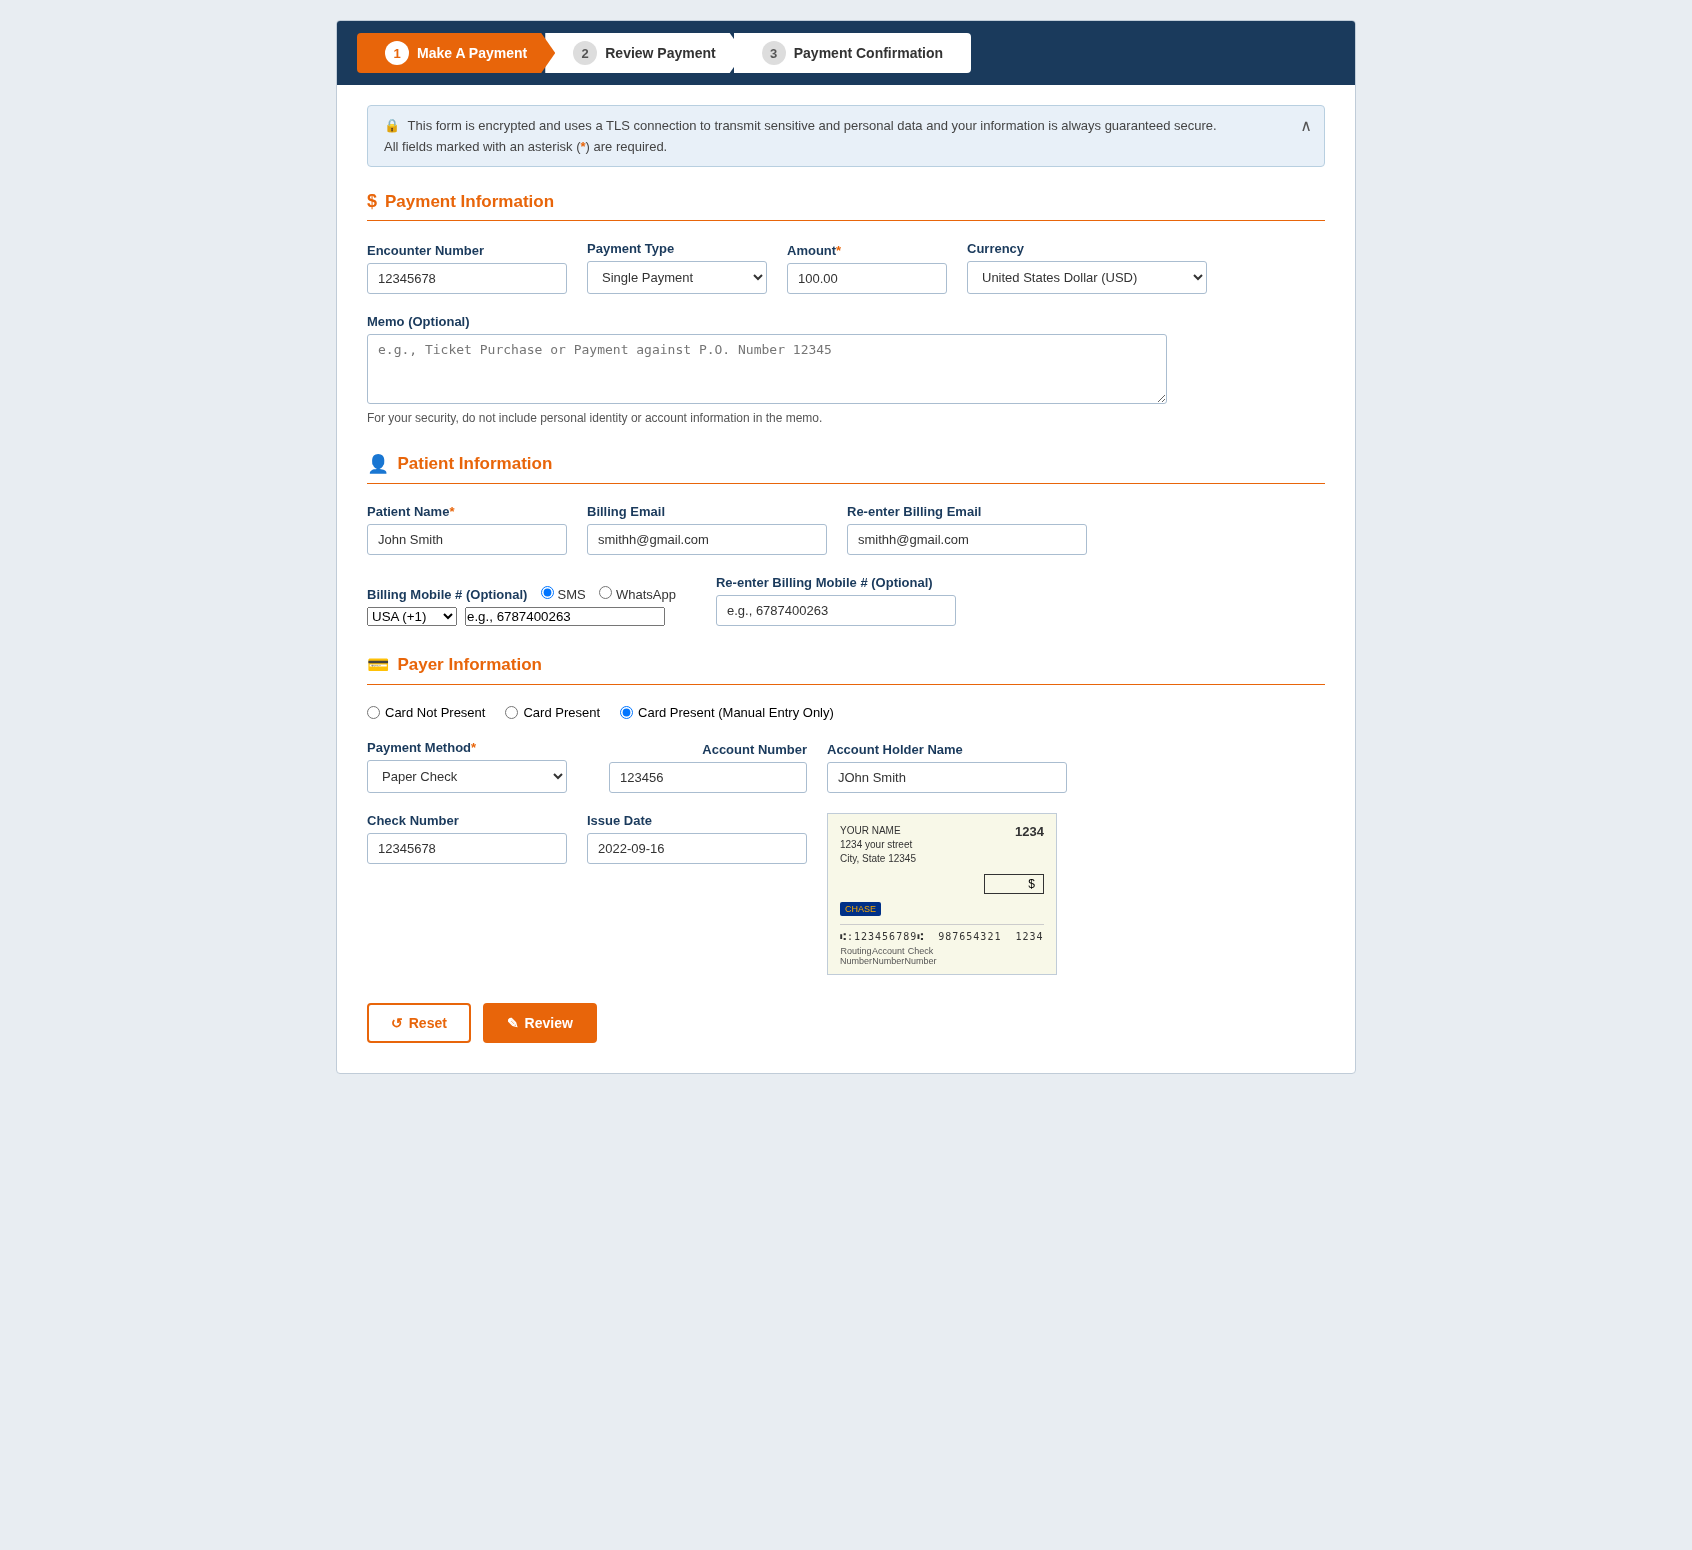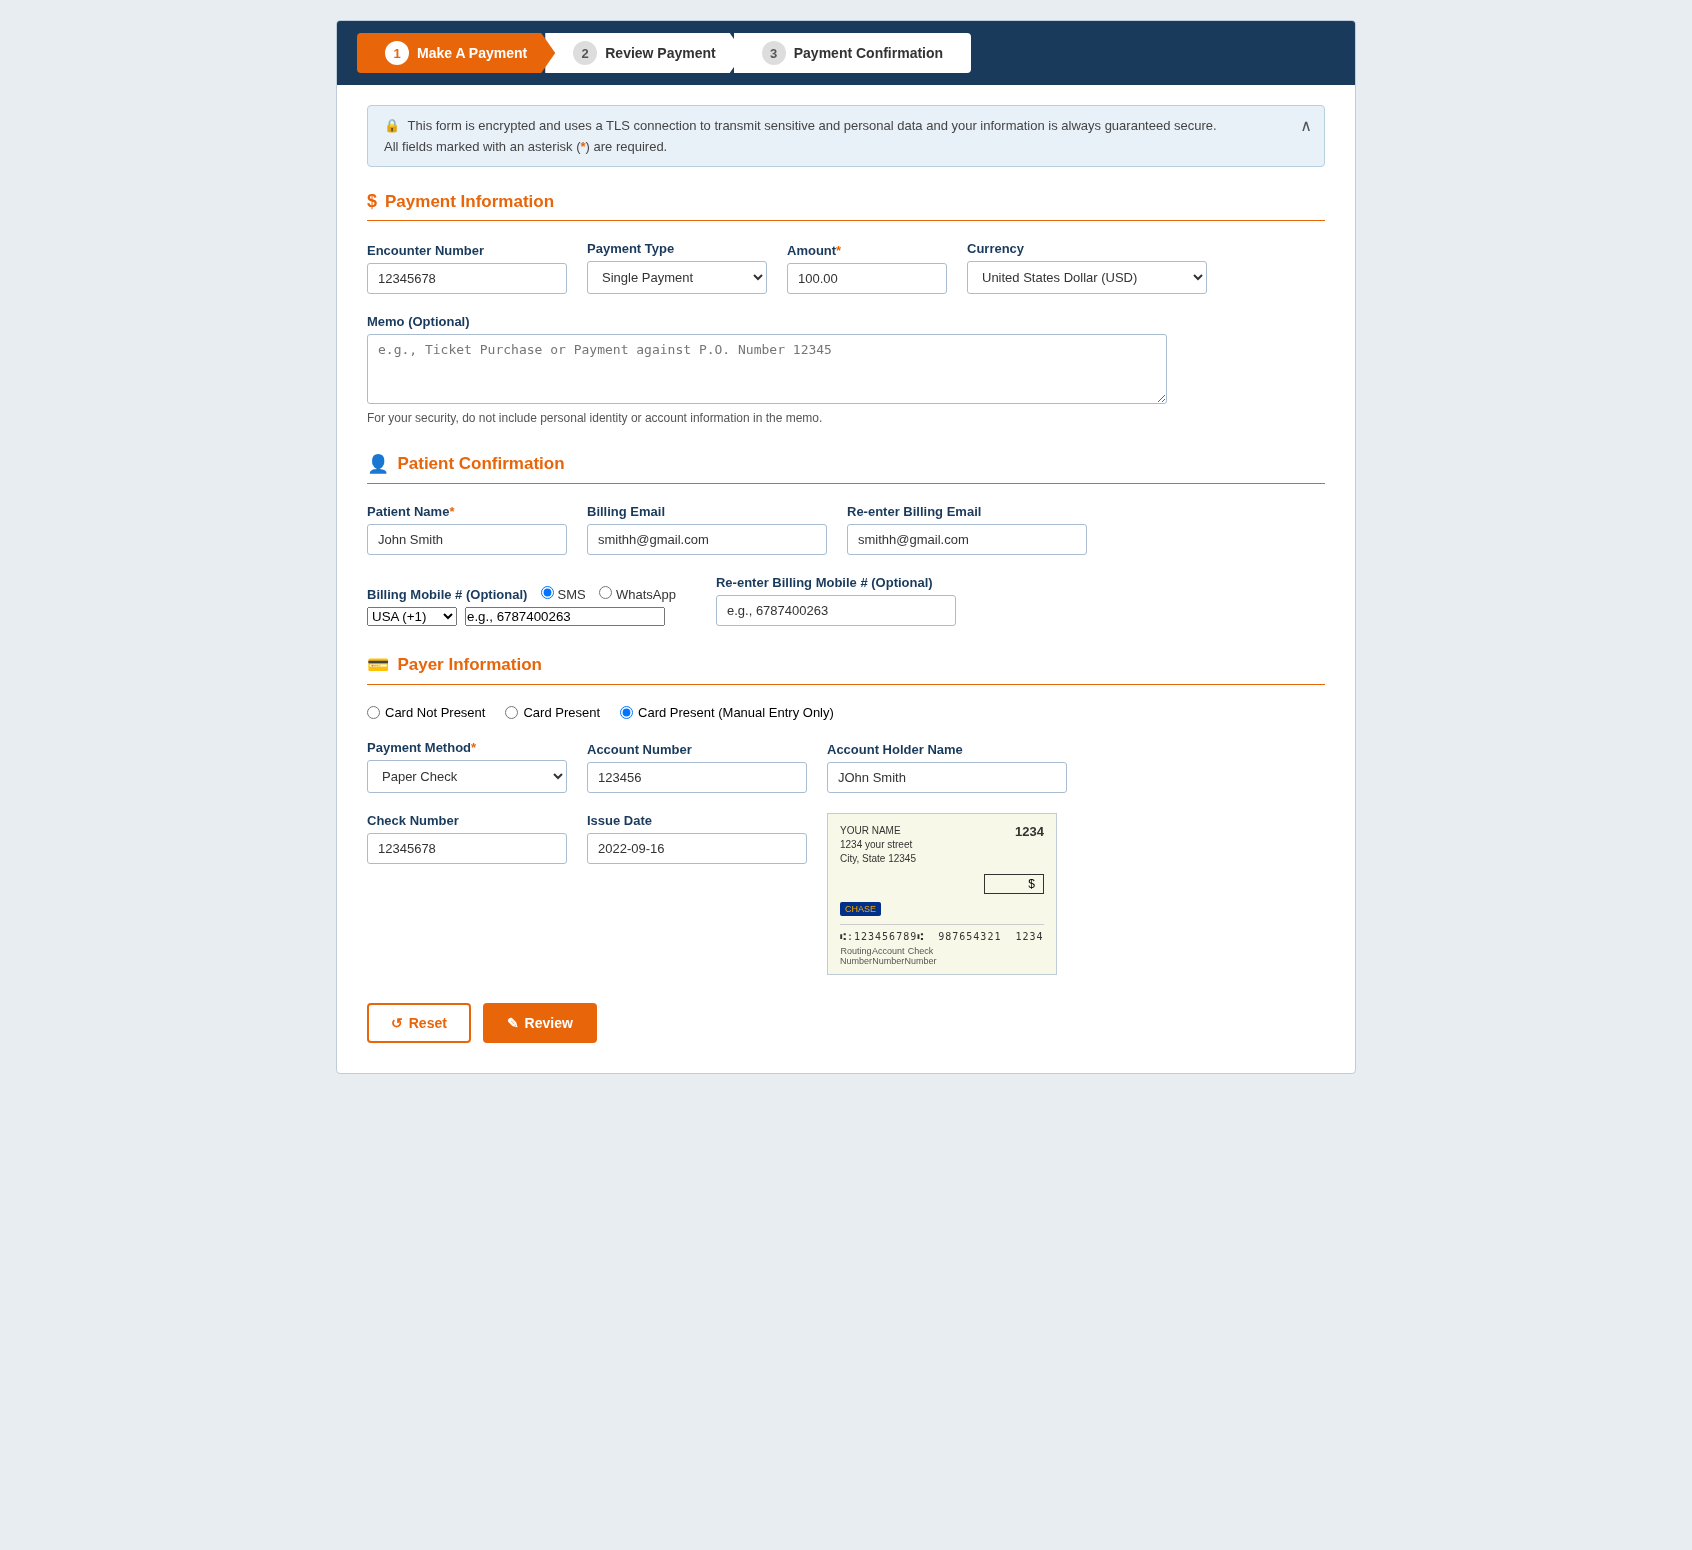--- a/index.html
+++ b/index.html
@@ -198,21 +198,21 @@
       font-size: 13px;
       align-items: center;
     }
     .payer-radios label {
       display: flex;
       align-items: center;
       gap: 5px;
       cursor: pointer;
     }
     .fg-payment-method { width: 200px; }
-    .fg-account-number { width: 220px; }
+    .fg-account-number { width: 220px; align-items: flex-end; }
     .fg-account-holder { width: 240px; }
     .fg-check-number { width: 200px; }
     .fg-issue-date { width: 220px; }
     
     .check-image-container {
       border: 1px solid #c0ccd8;
       border-radius: 0;
       width: 230px;
       background: #f8f8e8;
       padding: 10px 12px 8px;
@@ -383,21 +383,21 @@
           <label>Memo (Optional)</label>
           <textarea placeholder="e.g., Ticket Purchase or Payment against P.O. Number 12345" style=""></textarea>
           <span class="memo-hint">For your security, do not include personal identity or account information in the memo.</span>
         </div>
       </div>
     </section>
 
     <section>
       <div class="section-header">
         <span class="section-icon">👤</span>
-        <span>Patient Confirmation</span>
+        <span>Patient Information</span>
       </div>
       <div class="form-row">
         <div class="form-group fg-patient-name">
           <label>
             <span>Patient Name</span><span class="required-asterisk">*</span>
           </label>
           <input type="text" value="John Smith" style="">
         </div>
         <div class="form-group fg-billing-email">
           <label>Billing Email</label>

